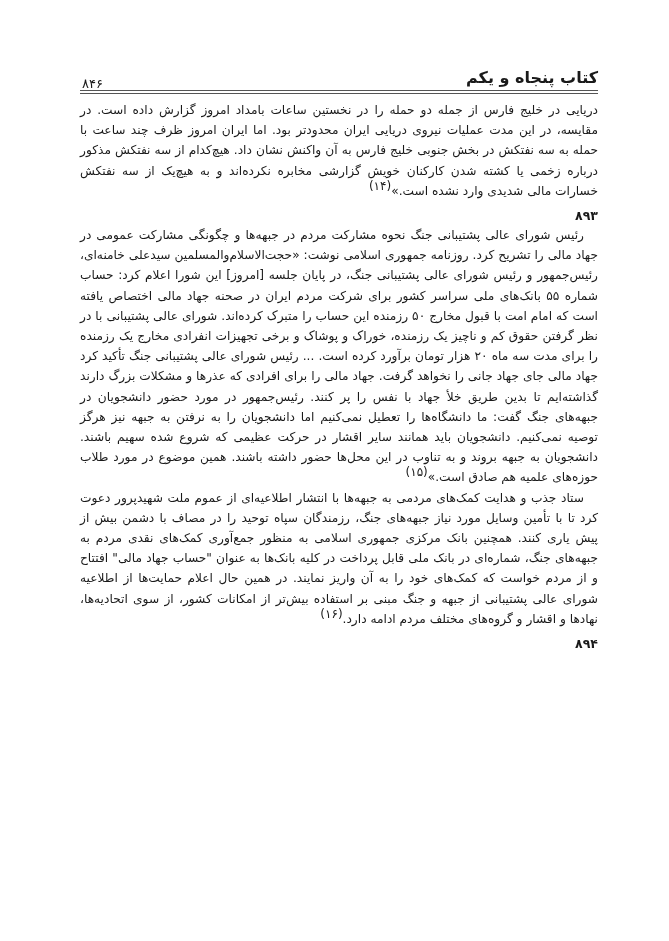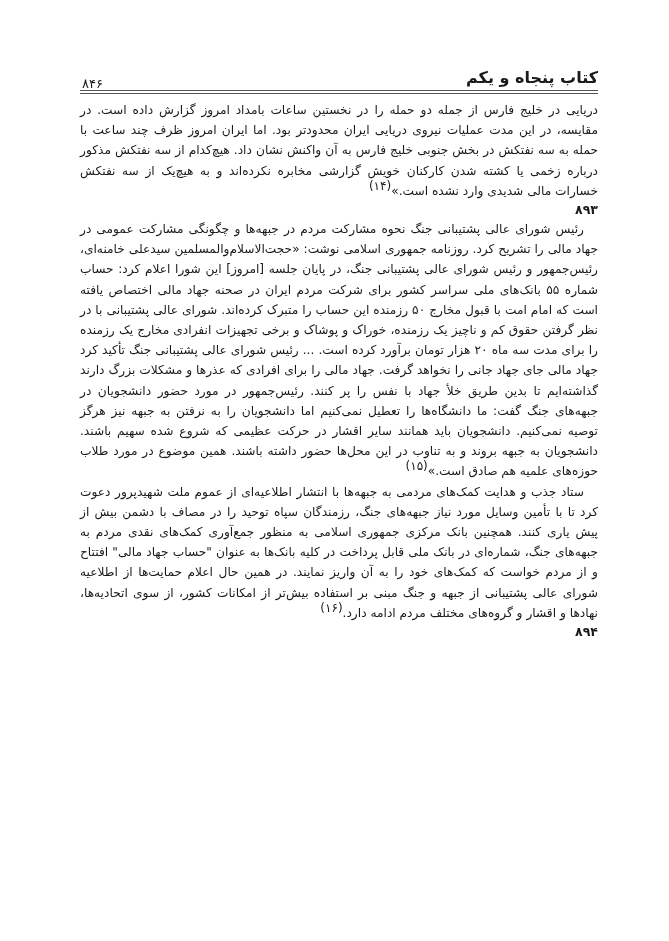--- a/index.html
+++ b/index.html
@@ -6,21 +6,21 @@
   body { width: 669px; height: 941px; position: relative; overflow: hidden;
          font-family: "DejaVu Sans", sans-serif; color: #1a1a1a; }
   .page { position: absolute; left: 80px; top: 68px; width: 518px; direction: rtl; }
   .header { position: relative; height: 22px; }
   .header .book { position: absolute; right: 0; top: 0; font-size: 16px; font-weight: bold; }
   .header .calendar { position: absolute; left: 0; right: 0; top: 4px; text-align: center; font-size: 11px; }
   .header .pgnum { position: absolute; left: 2px; top: 8px; font-size: 13px; }
   .rule { height: 0; border-top: 1px solid #555; border-bottom: 1px solid #555; height: 2px; margin-top: 0; }
   .body { margin-top: 6px; font-size: 12.2px; line-height: 20.2px; text-align: justify; text-align-last: right; }
   .body p { margin: 0; }
-  .entry-num { font-weight: bold; font-size: 12.5px; margin-top: 0; line-height: 18px; }
+  .entry-num { font-weight: bold; font-size: 12.5px; margin-top: 6px; line-height: 18px; }
   .indent { text-indent: 14px; }
   sup { font-size: 12px; line-height: 0; }
 </style>
 </head>
 <body>
 
 <div class="page">
   <div class="header">
     <span class="book">کتاب پنجاه و یکم</span>
     <span class="pgnum">۸۴۶</span>

